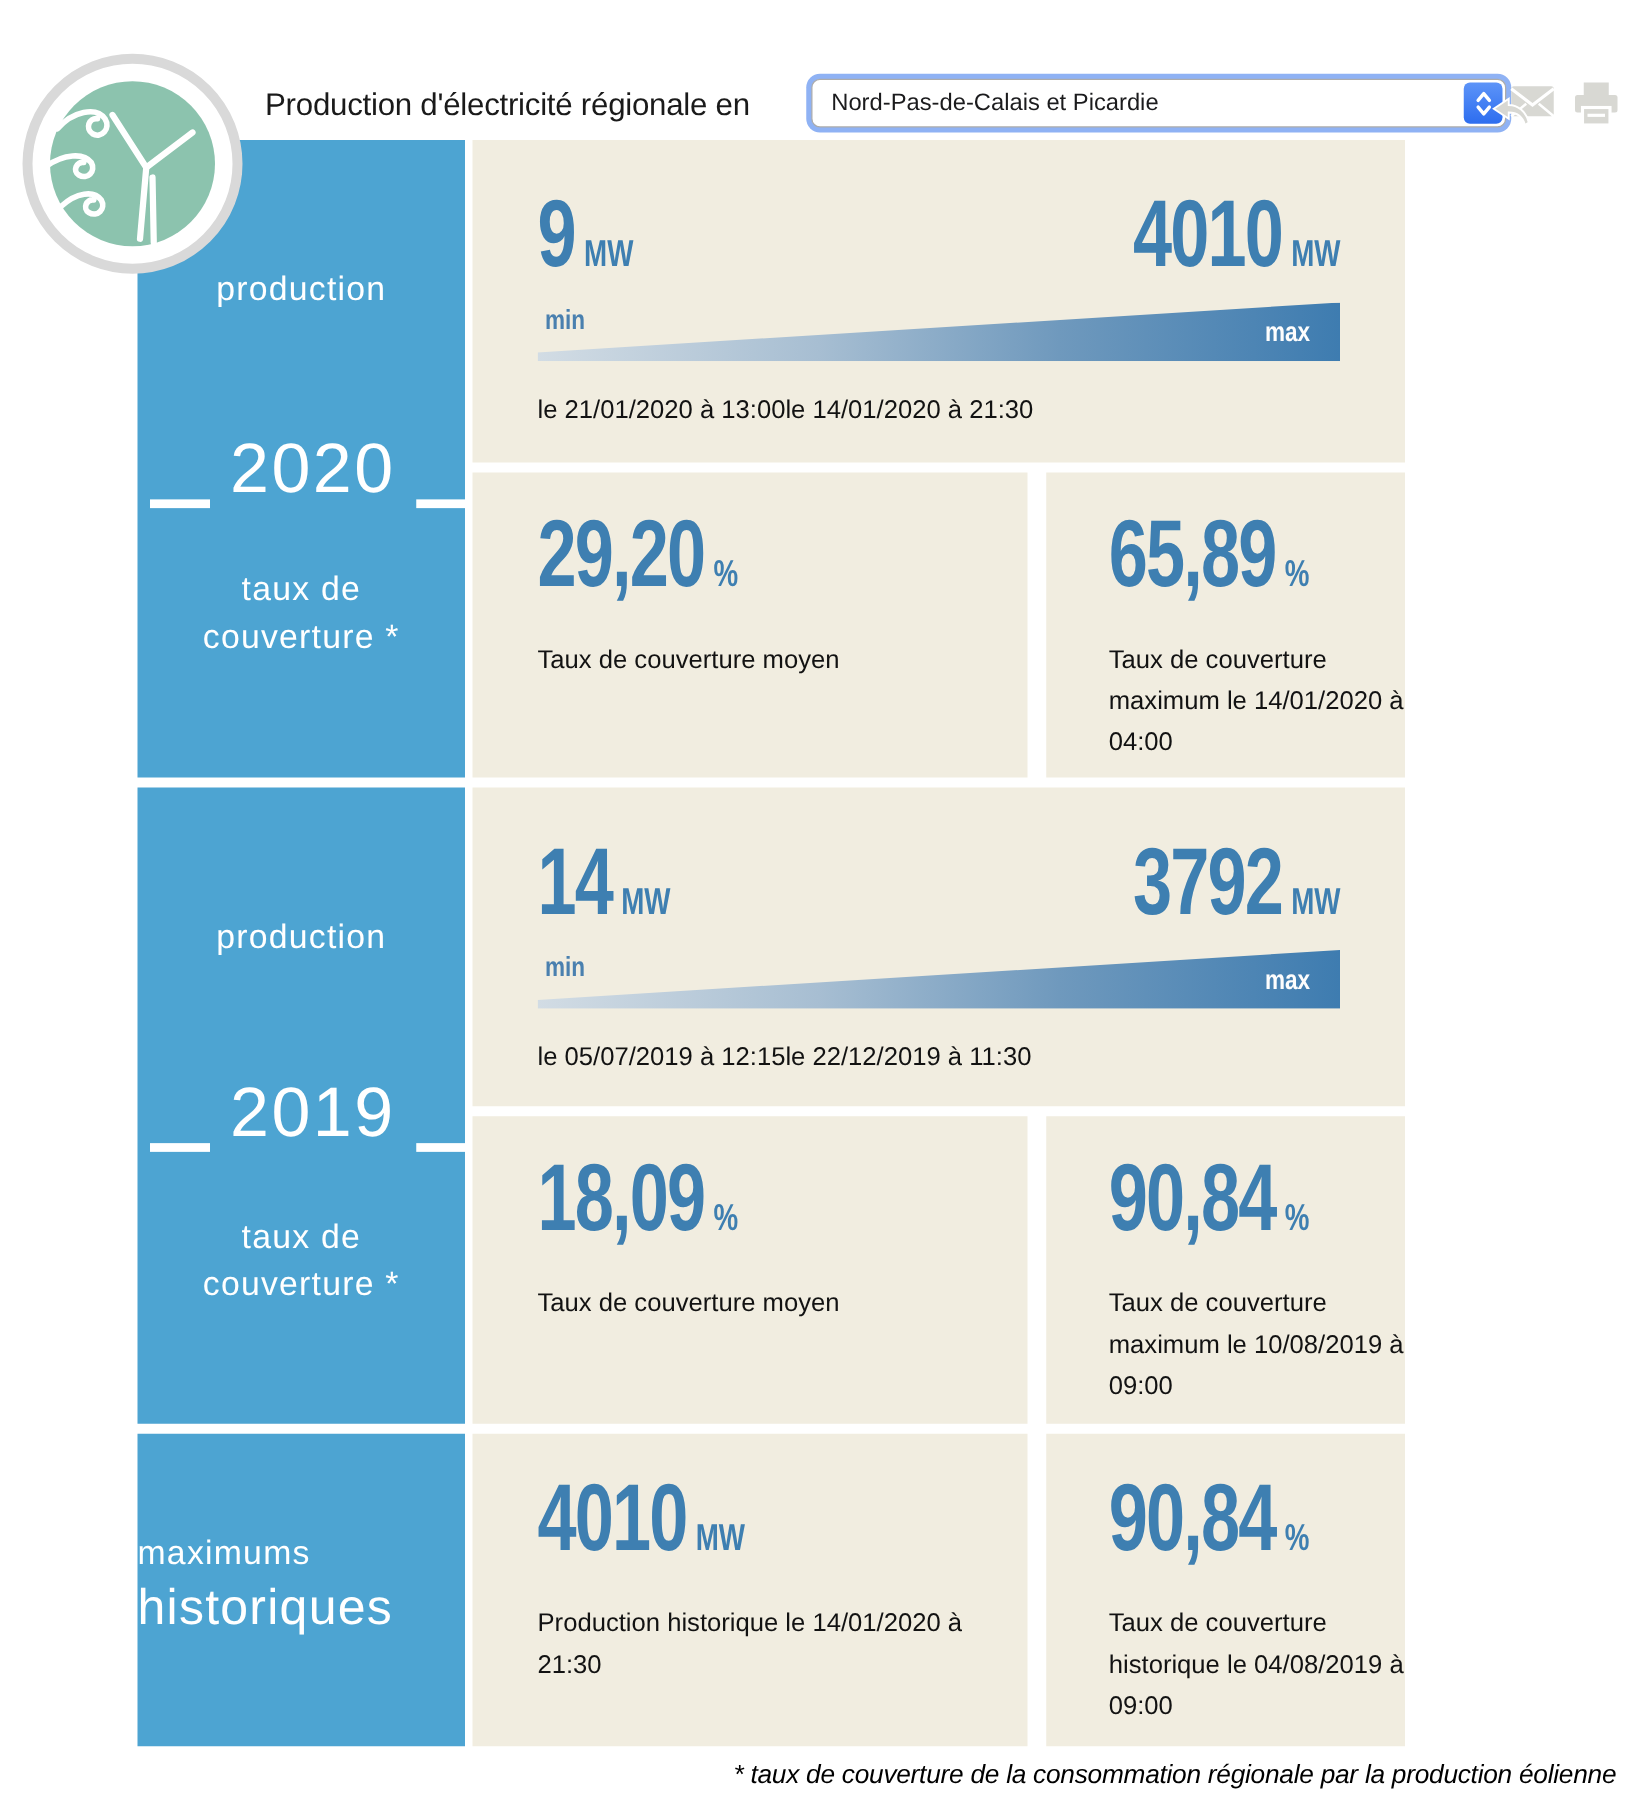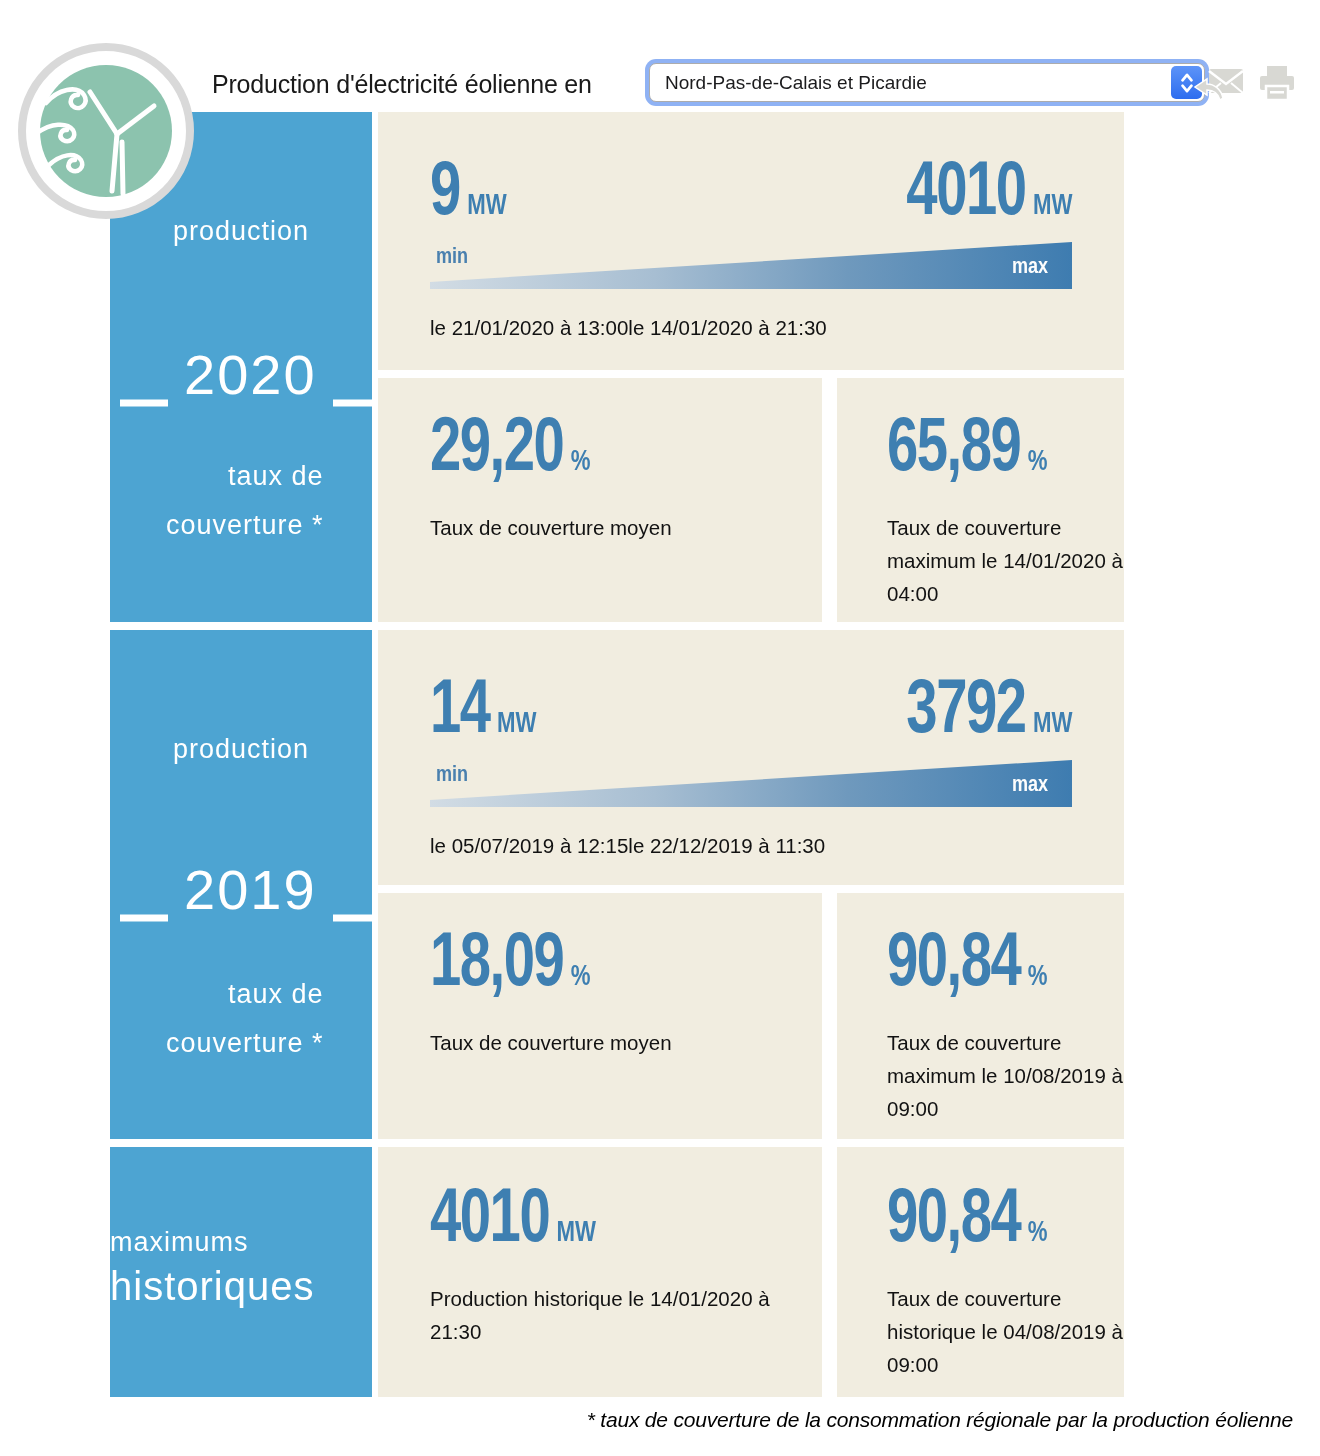--- a/index.html
+++ b/index.html
@@ -32,21 +32,21 @@
   .section { position:absolute; left:110px; width:1014px; display:flex; }
   .section-2020 { top:112px; height:510px; --split:258px; }
   .section-2019 { top:630px;  height:509px; --split:255px; }
   .section-hist { top:1147px; height:250px; }
 
   .sidebar {
     width:262px; flex:0 0 262px; background:#4da4d2; position:relative; color:#fff;
   }
   .sb-prod-label { position:absolute; top:104px; left:0; right:0; text-align:center; font-size:27px; letter-spacing:1px; }
   .sb-taux-label { position:absolute; top:340px; left:0; right:0; display:flex; justify-content:center; }
-  .sb-taux-label span { max-width:165px; text-align:right; font-size:27px; line-height:49px; letter-spacing:1px; }
+  .sb-taux-label span { max-width:165px; text-align:center; font-size:27px; line-height:38px; letter-spacing:1px; }
   .year-row {
     position:absolute; top:calc(var(--split) + 4px); left:10px; right:0;
     display:flex; align-items:flex-end; transform:translateY(-50%); z-index:2;
   }
   .year-text { font-size:56px; letter-spacing:2px; margin:0 16px; }
   .dash { height:7px; background:#fff; }
   .dash-l { width:48px; }
   .dash-r { flex:1; }
 
   .content { flex:1; margin-left:6px; display:flex; flex-direction:column; gap:8px; }
@@ -111,21 +111,21 @@
       </g>
       <g stroke-width="4.5">
         <path d="M30 62 C42 48 61 44 68 54 C73 62 65 70 58 66 C52 62 55 53 62 54"></path>
         <path d="M21 92 C35 82 51 81 57 89 C61 96 54 103 47 99 C42 96 45 88 51 89"></path>
         <path d="M33 124 C45 113 59 111 65 119 C69 126 62 133 55 129 C50 126 53 118 59 119"></path>
       </g>
     </g>
   </svg>
 </div>
 
-<div class="page-title">Production d'électricité éolienne en</div>
+<div class="page-title">Production d'électricité régionale en</div>
 
 <div class="region-select">
   <span class="sel-text">Nord-Pas-de-Calais et Picardie</span>
   <span class="sel-cap">
     <svg viewBox="0 0 20 28" width="18" height="26" fill="none" stroke="#fff" stroke-width="3" stroke-linecap="round" stroke-linejoin="round">
       <path d="M5 11 L10 5 L15 11"></path>
       <path d="M5 17 L10 23 L15 17"></path>
     </svg>
   </span>
 </div>

